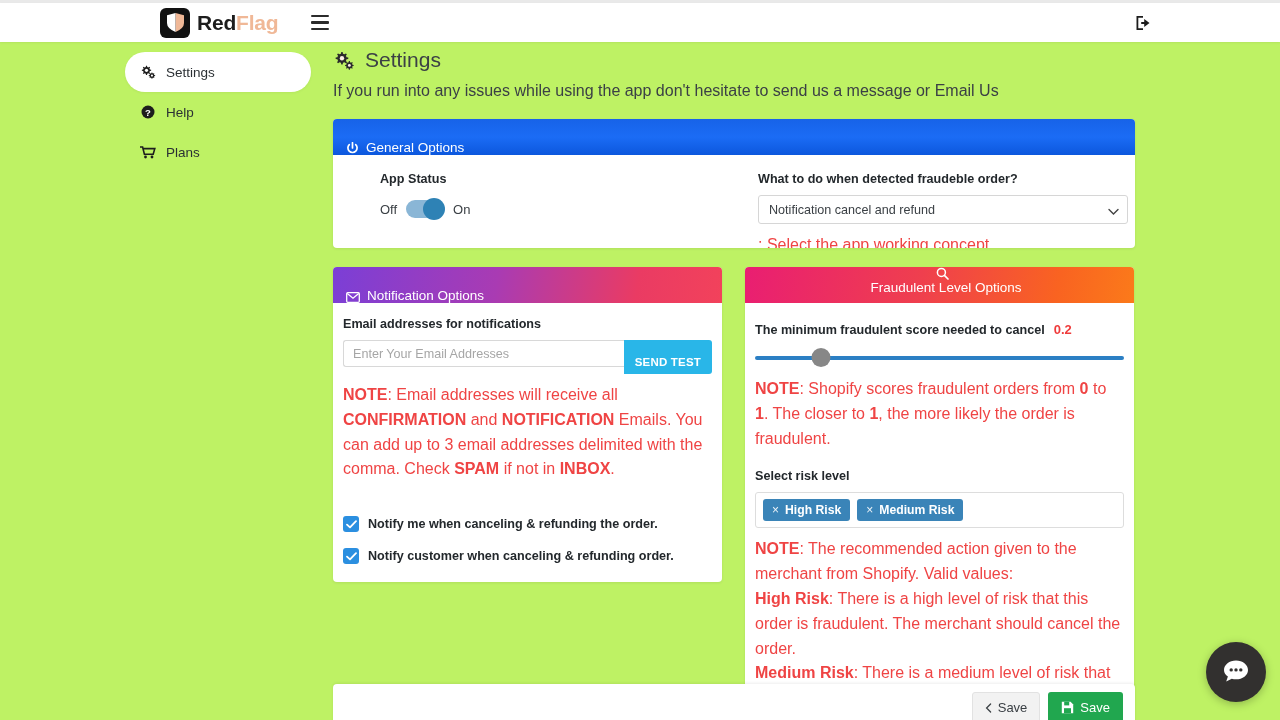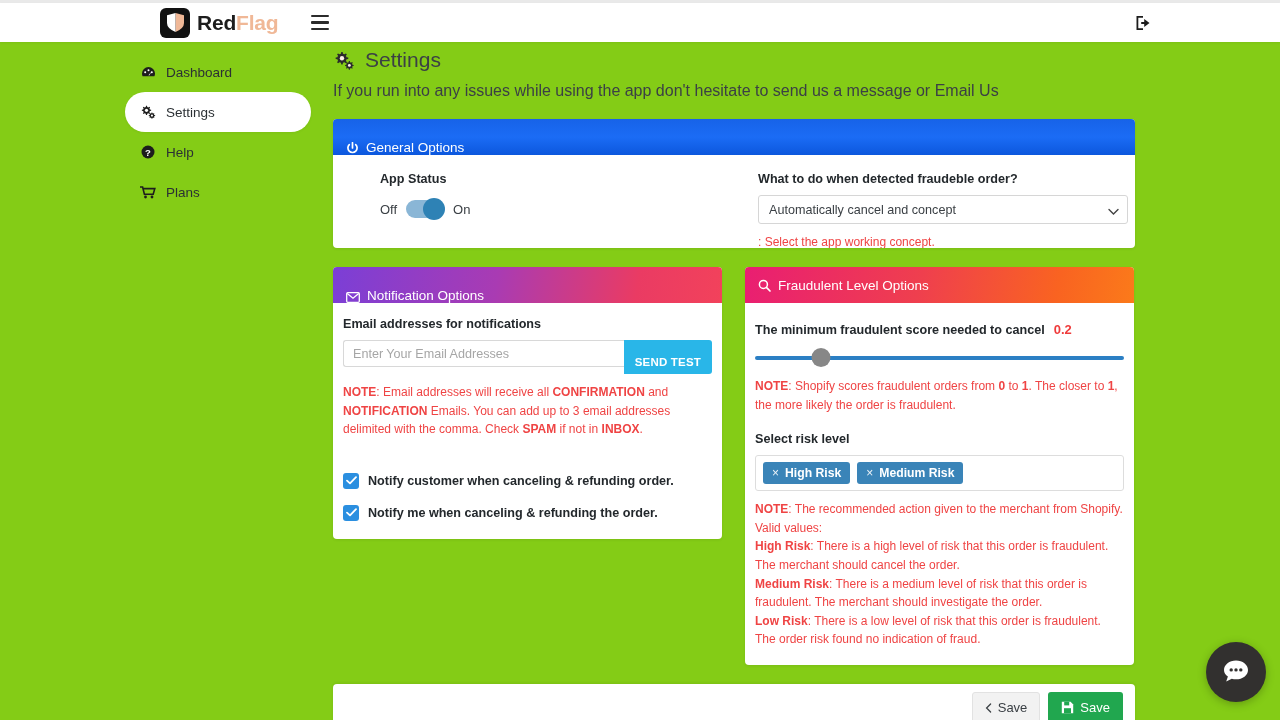--- a/index.html
+++ b/index.html
@@ -5,21 +5,21 @@
   * { box-sizing: border-box; }
   html, body {
     margin: 0; padding: 0;
     width: 1280px; height: 720px;
     overflow: hidden;
     background: #fdeee4;
     font-family: "Liberation Sans", sans-serif;
     font-size: 13px;
     color: #23282c;
   }
-  #app { position: relative; width: 1280px; height: 720px; background: #84cc16; }
+  #app { position: relative; width: 1280px; height: 720px; background: #bef264; }
 
   
   .topstrip {
     position: absolute; top: 0; left: 0; width: 1280px; height: 3px;
     background: #e9e9e9;
   }
   .topbar {
     position: absolute; top: 3px; left: 0; width: 1280px; height: 39px;
     background: #ffffff;
     box-shadow: 0 1px 2px rgba(0,0,0,0.06);
@@ -67,21 +67,21 @@
     box-shadow: 0 1px 3px rgba(0,0,0,0.08);
     overflow: hidden;
   }
   .card-head {
     height: 36px; display: flex; align-items: center;
     padding-left: 13px; color: #ffffff; font-size: 13.5px;
   }
   .card-head .hd-ico { margin-right: 7px; display: inline-flex; align-items: center; }
   .head-general { background: linear-gradient(180deg,#1763e8 0%,#1b6cf5 50%,#0c57dd 100%); align-items: flex-end; }
   .head-notif   { background: linear-gradient(100deg,#7b3fd6 0%,#a93bb3 42%,#ea3b63 78%,#f2425b 100%); align-items: flex-end; }
-  .head-fraud   { background: linear-gradient(100deg,#e91e72 0%,#ef3f4e 45%,#f96321 80%,#fb7a1a 100%); }
+  .head-fraud   { background: linear-gradient(100deg,#e91e72 0%,#ef3f4e 45%,#f96321 80%,#fb7a1a 100%); flex-direction: column; }
 
   .card-body { padding: 17px 3px 16px 13px; }
 
   .lbl { font-weight: bold; font-size: 12.6px; color: #23282c; }
 
   
   .toggle-row { display: flex; align-items: center; margin-top: 14px; }
   .toggle-off, .toggle-on { font-size: 13px; color: #3b4045; }
   .toggle-off { margin-right: 9px; }
   .toggle-on { margin-left: 9px; }
@@ -95,21 +95,21 @@
   }
 
   
   .select-wrap { position: relative; margin-top: 9px; }
   .select-box {
     height: 29px; border: 1px solid #d6d6d6; border-radius: 3px;
     background: #fff; display: flex; align-items: center;
     padding: 0 10px; font-size: 12.6px; color: #3b4045; cursor: pointer;
   }
   .select-caret { position: absolute; right: 9px; top: 9px; pointer-events: none; }
-  .note { color: #ef4444; font-size: 12px; line-height: 1.55; margin-top: 9px; }
+  .note { color: #ef4444; font-size: 16px; line-height: 1.55; margin-top: 9px; }
   .note b { font-weight: bold; }
 
   
   .input-group { display: flex; margin-top: 9px; }
   .input-group input {
     flex: 1; height: 27px; border: 1px solid #d8d8d8; border-right: none;
     border-radius: 3px 0 0 3px; padding: 0 9px; font-size: 12.6px;
     color: #3b4045; outline: none; font-family: "Liberation Sans", sans-serif;
     background: #fff;
   }
@@ -206,32 +206,20 @@
     <div class="logout-btn">
       <svg width="17" height="17" viewBox="0 0 17 17">
         <path d="M1.5 1.5 H8 V3.3 H3.3 V13.7 H8 V15.5 H1.5 Z" fill="#1d1d1d"></path>
         <path d="M9.2 4.6 L14.5 8.5 L9.2 12.4 V9.6 H6.2 V7.4 H9.2 Z" fill="#1d1d1d"></path>
       </svg>
     </div>
   </div>
 
   <div class="sidebar">
 
-    <div class="nav-item">
-      <span class="nav-ico">
-        <svg width="15" height="13" viewBox="0 0 15 13">
-          <path d="M7.5 1 A6.5 6.5 0 0 0 1 7.5 A6.5 6.5 0 0 0 1.6 10.2 H13.4 A6.5 6.5 0 0 0 14 7.5 A6.5 6.5 0 0 0 7.5 1 Z" fill="#1d1d1d"></path>
-          <circle cx="4.2" cy="6.3" r="1" fill="#fff"></circle>
-          <circle cx="10.8" cy="6.3" r="1" fill="#fff"></circle>
-          <circle cx="7.5" cy="4.3" r="1" fill="#fff"></circle>
-          <path d="M7.5 9.2 L10.5 5.6 L8.3 9.6 Z" fill="#fff"></path>
-        </svg>
-      </span>
-      <span class="nav-label">Dashboard</span>
-    </div>
 
     <div class="nav-item active">
       <span class="nav-ico">
         <svg width="16" height="14" viewBox="0 0 16 14">
           <path d="M6 0.7 L7 0.7 L7.25 2 A3.6 3.6 0 0 1 8.3 2.45 L9.4 1.75 L10.1 2.45 L9.4 3.55 A3.6 3.6 0 0 1 9.85 4.6 L11.15 4.85 L11.15 5.85 L9.85 6.1 A3.6 3.6 0 0 1 9.4 7.15 L10.1 8.25 L9.4 8.95 L8.3 8.25 A3.6 3.6 0 0 1 7.25 8.7 L7 10 L6 10 L5.75 8.7 A3.6 3.6 0 0 1 4.7 8.25 L3.6 8.95 L2.9 8.25 L3.6 7.15 A3.6 3.6 0 0 1 3.15 6.1 L1.85 5.85 L1.85 4.85 L3.15 4.6 A3.6 3.6 0 0 1 3.6 3.55 L2.9 2.45 L3.6 1.75 L4.7 2.45 A3.6 3.6 0 0 1 5.75 2 Z" fill="#1d1d1d"></path>
           <circle cx="6.5" cy="5.35" r="1.6" fill="#fff"></circle>
           <path d="M11.6 7.4 L12.3 7.4 L12.5 8.3 A2.4 2.4 0 0 1 13.2 8.6 L13.95 8.15 L14.4 8.6 L13.95 9.35 A2.4 2.4 0 0 1 14.25 10.05 L15.15 10.25 L15.15 10.95 L14.25 11.15 A2.4 2.4 0 0 1 13.95 11.85 L14.4 12.6 L13.95 13.05 L13.2 12.6 A2.4 2.4 0 0 1 12.5 12.9 L12.3 13.8 L11.6 13.8 L11.4 12.9 A2.4 2.4 0 0 1 10.7 12.6 L9.95 13.05 L9.5 12.6 L9.95 11.85 A2.4 2.4 0 0 1 9.65 11.15 L8.75 10.95 L8.75 10.25 L9.65 10.05 A2.4 2.4 0 0 1 9.95 9.35 L9.5 8.6 L9.95 8.15 L10.7 8.6 A2.4 2.4 0 0 1 11.4 8.3 Z" fill="#1d1d1d"></path>
           <circle cx="11.95" cy="10.6" r="1.05" fill="#fff"></circle>
         </svg>
       </span>
@@ -293,21 +281,21 @@
             <div class="toggle">
                 <div class="knob"></div>
               </div>
             <span class="toggle-on">On</span>
           </div>
         </div>
         <div style="width:370px;">
           <div class="lbl">What to do when detected fraudeble order?</div>
           <div class="select-wrap">
             <div class="select-box">
-              <span>Automatically cancel and concept</span>
+              <span>Notification cancel and refund</span>
             </div>
             <span class="select-caret">
               <svg width="11" height="8" viewBox="0 0 11 8">
                   <path d="M1 1.5 L5.5 6 L10 1.5" stroke="#444" stroke-width="1.4" fill="none" stroke-linecap="round"></path>
                 </svg>
             </span>
           </div>
           <div class="note">: Select the app working concept.</div>
         </div>
       </div>
@@ -332,29 +320,29 @@
             <button class="send-test">SEND TEST</button>
           </div>
           <div class="note"><b>NOTE</b>: Email addresses will receive all <b>CONFIRMATION</b> and <b>NOTIFICATION</b> Emails. You can add up to 3 email addresses delimited with the comma. Check <b>SPAM</b> if not in <b>INBOX</b>.</div>
           <div style="height:18px;"></div>
           <div class="chk-row">
             <span class="chk">
               <svg width="11" height="9" viewBox="0 0 11 9">
                   <path d="M1 4.6 L4 7.4 L10 1.2" stroke="#fff" stroke-width="1.8" fill="none" stroke-linecap="round" stroke-linejoin="round"></path>
                 </svg>
             </span>
-            <span class="chk-lbl">Notify customer when canceling &amp; refunding order.</span>
+            <span class="chk-lbl">Notify me when canceling &amp; refunding the order.</span>
           </div>
           <div class="chk-row">
             <span class="chk">
               <svg width="11" height="9" viewBox="0 0 11 9">
                   <path d="M1 4.6 L4 7.4 L10 1.2" stroke="#fff" stroke-width="1.8" fill="none" stroke-linecap="round" stroke-linejoin="round"></path>
                 </svg>
             </span>
-            <span class="chk-lbl">Notify me when canceling &amp; refunding the order.</span>
+            <span class="chk-lbl">Notify customer when canceling &amp; refunding order.</span>
           </div>
         </div>
       </div>
 
       <div class="card" style="width:389px; align-self:flex-start;">
         <div class="card-head head-fraud">
           <span class="hd-ico">
             <svg width="13" height="13" viewBox="0 0 13 13">
               <circle cx="5.4" cy="5.4" r="4" stroke="#fff" stroke-width="1.5" fill="none"></circle>
               <path d="M8.4 8.4 L12 12" stroke="#fff" stroke-width="1.7" stroke-linecap="round"></path>

